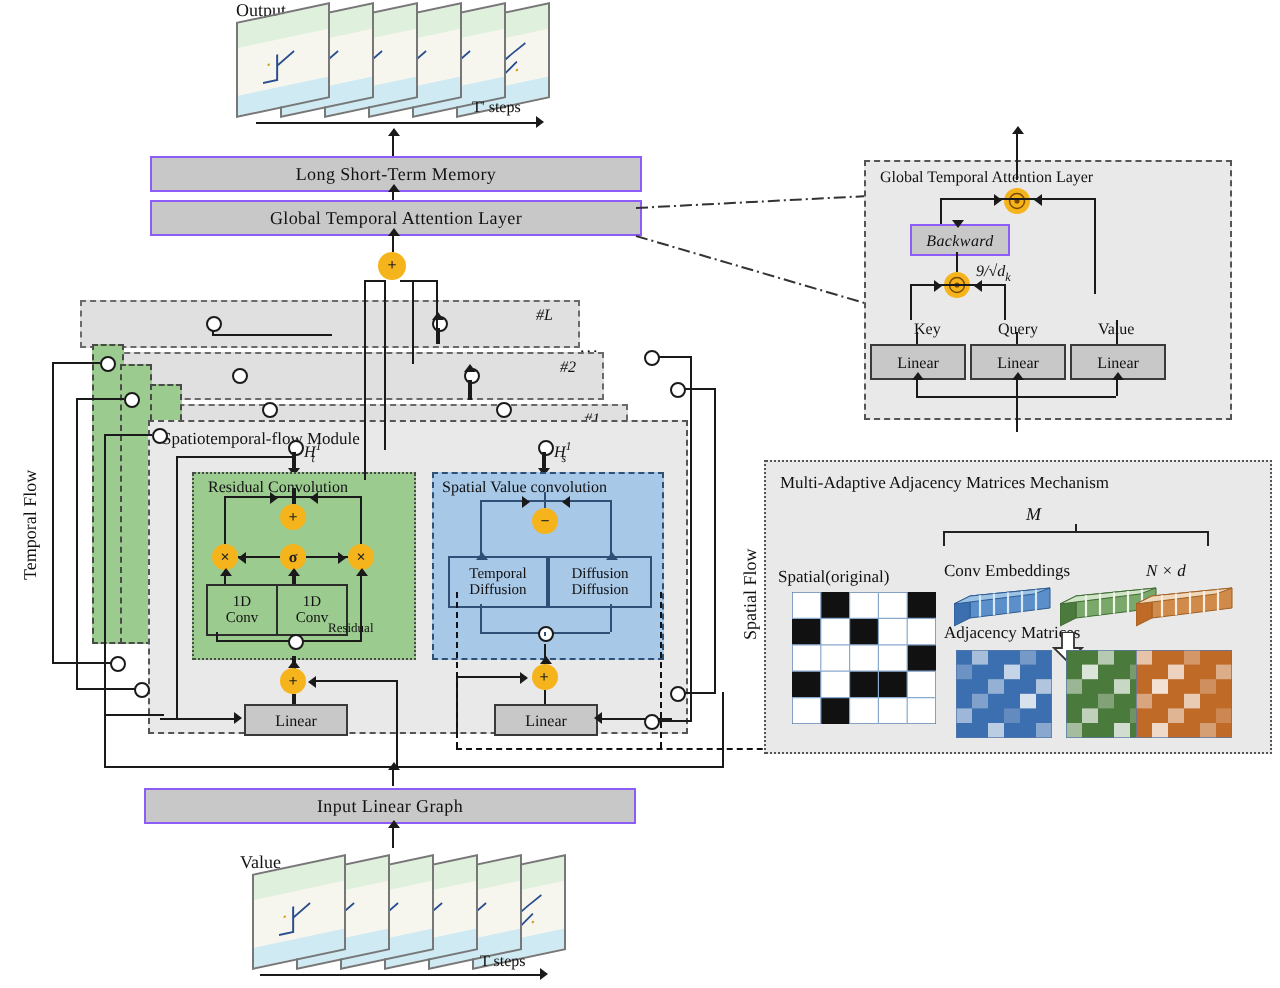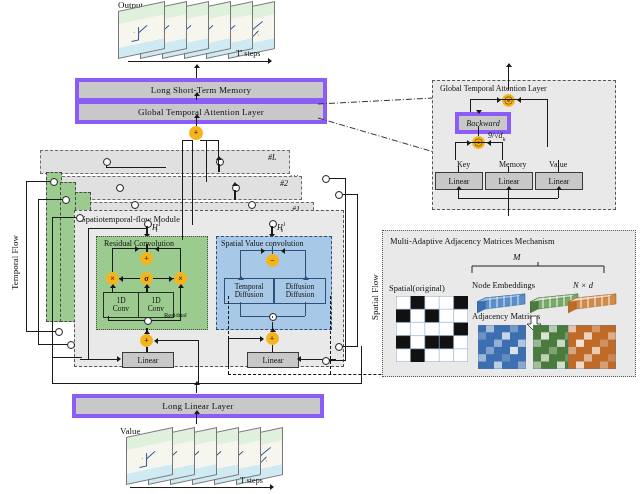--- a/index.html
+++ b/index.html
@@ -1,21 +1,21 @@
 <!DOCTYPE html>
 <html><head>
 <meta charset="utf-8">
 <style>
   html,body{margin:0;padding:0;background:#fff;}
   body{width:640px;height:494px;position:relative;
        font-family:"Liberation Serif","DejaVu Serif",serif;
        color:#111;overflow:hidden;}
   .abs{position:absolute;}
   
-  .graybox{background:#c8c8c8;border:4px solid #8b5cf6;
+  .graybox{background:#c8c8c8;border:1px solid #8b5cf6;
            display:flex;align-items:center;justify-content:center;
            font-size:9px;letter-spacing:.2px;}
   .linearbox{background:#c8c8c8;border:1px solid #3a3a3a;
              display:flex;align-items:center;justify-content:center;font-size:8px;}
   .panel-dash{background:#e9e9e9;border:1px dashed #555;}
   .panel-dot{background:#e9e9e9;border:1px dotted #555;}
   .layerbox{background:#e0e0e0;border:1px dashed #6a6a6a;}
   .greenbox{background:#9ccb8f;border:1px dotted #4a4a4a;}
   .greenbar{background:#9ccb8f;border:1px dashed #4a4a4a;}
   .bluebox{background:#a8c8e8;border:1px dashed #2f4f77;}
@@ -343,21 +343,21 @@
 <div class="abs vline" style="left:218px;top:140px;height:26px;"></div>
 <div class="abs hline" style="left:203px;top:140px;width:16px;"></div>
 
 <div class="abs hline" style="left:52px;top:383px;width:310px;"></div>
 <div class="abs vline" style="left:52px;top:357px;height:26px;"></div>
 <div class="abs vline" style="left:361px;top:346px;height:37px;"></div>
 <div class="abs vline" style="left:196px;top:383px;height:10px;"></div>
 <div class="abs arr-u" style="left:193.5px;top:381px;"></div>
 
 <div class="abs graybox" style="left:72px;top:394px;width:244px;height:16px;">
-  <span>Long Linear Layer</span>
+  <span>Input Linear Graph</span>
 </div>
 <div class="abs vline" style="left:196px;top:414px;height:10px;"></div>
 <div class="abs arr-u" style="left:193.5px;top:410px;"></div>
 
 <div class="abs" style="left:118px;top:424px;width:200px;height:62px;">
   <div class="abs lbl" style="left:2px;top:2px;font-size:9px;">Value</div>
   <div class="frame" style="left:118px;top:8px;width:45px;height:46px;transform:skewY(-12deg);">
     <svg class="glyph" viewBox="0 0 40 30">
         <path d="M4 26 L14 26 L14 8 M14 18 L26 10 L36 4 M20 24 L30 16" stroke="#2a4d8f" stroke-width="1.4" fill="none"></path>
         <circle cx="8" cy="14" r="0.9" fill="#d8a020"></circle>
@@ -433,21 +433,21 @@
   <span>9/√d</span><sub style="font-size:6px;">k</sub>
 </div>
 
 <div class="abs hline" style="left:455px;top:142px;width:48px;"></div>
 <div class="abs vline" style="left:455px;top:142px;height:18px;"></div>
 <div class="abs vline" style="left:502px;top:142px;height:18px;"></div>
 <div class="abs arr-r" style="left:467px;top:139.5px;"></div>
 <div class="abs arr-l" style="left:487px;top:139.5px;"></div>
 
 <div class="abs lbl" style="left:457px;top:160px;">Key</div>
-<div class="abs lbl" style="left:499px;top:160px;">Memory</div>
+<div class="abs lbl" style="left:499px;top:160px;">Query</div>
 <div class="abs lbl" style="left:549px;top:160px;">Value</div>
 
 <div class="abs linearbox" style="left:435px;top:172px;width:46px;height:16px;">
   <span>Linear</span>
 </div>
 <div class="abs linearbox" style="left:485px;top:172px;width:46px;height:16px;">
   <span>Linear</span>
 </div>
 <div class="abs linearbox" style="left:535px;top:172px;width:46px;height:16px;">
   <span>Linear</span>
@@ -468,21 +468,21 @@
 
 <div class="abs panel-dot" style="left:382px;top:230px;width:252px;height:145px;"></div>
 <div class="abs lbl" style="left:390px;top:236px;font-size:8.5px;">Multi-Adaptive Adjacency Matrices Mechanism</div>
 
 <div class="abs lbl it" style="left:513px;top:252px;font-size:9px;">M</div>
 <svg class="abs" style="left:470px;top:262px;width:140px;height:12px;">
   <path d="M2,11 L2,4 L134,4 L134,11 M68,4 L68,0" stroke="#222" stroke-width="1" fill="none"></path>
 </svg>
 
 <div class="abs lbl" style="left:389px;top:283px;font-size:8.5px;">Spatial(original)</div>
-<div class="abs lbl" style="left:472px;top:280px;font-size:8.5px;">Node Embeddings</div>
+<div class="abs lbl" style="left:472px;top:280px;font-size:8.5px;">Conv Embeddings</div>
 <div class="abs lbl it" style="left:573px;top:280px;font-size:8.5px;">N × d</div>
 <div class="abs lbl" style="left:472px;top:311px;font-size:8.5px;">Adjacency Matrices</div>
 <div class="abs lbl it" style="left:573px;top:298px;font-size:8.5px;font-family:Liberation Serif, serif;">N × N</div>
 
 <svg class="abs" style="left:396px;top:296px;width:72px;height:66px;">
   <rect x="0" y="0" width="72" height="66" fill="#fff" stroke="#5577aa" stroke-width="0.7"></rect>
   <g fill="#111">
     <rect x="14.4" y="0" width="14.4" height="13.2"></rect>
     <rect x="57.6" y="0" width="14.4" height="13.2"></rect>
     <rect x="0" y="13.2" width="14.4" height="13.2"></rect>

